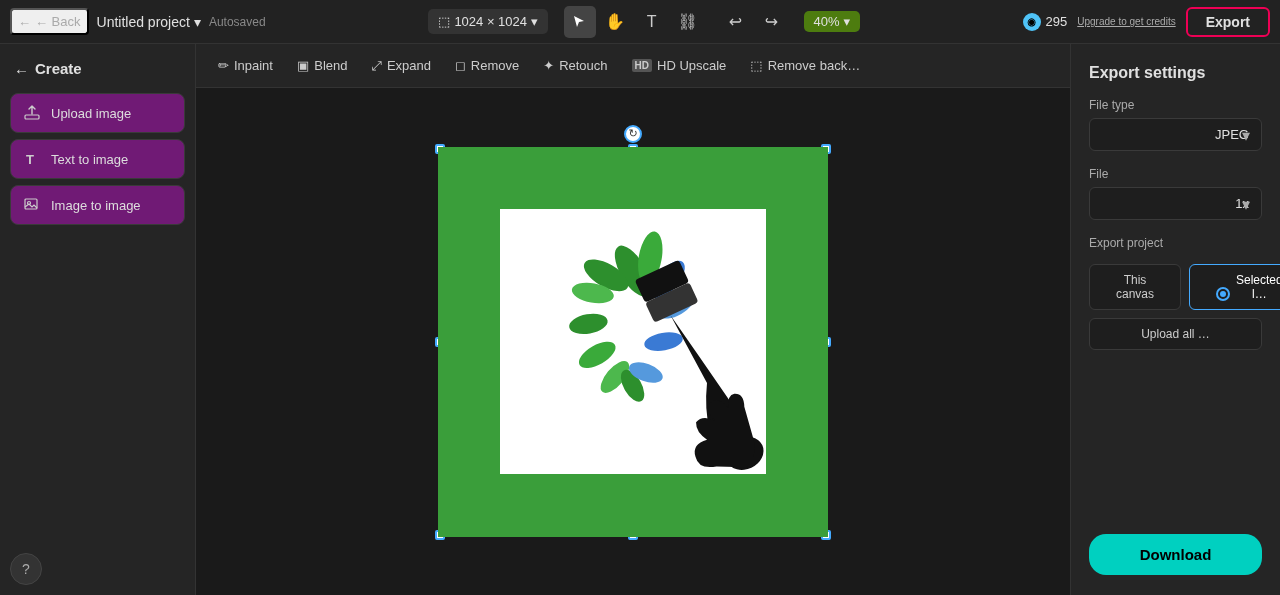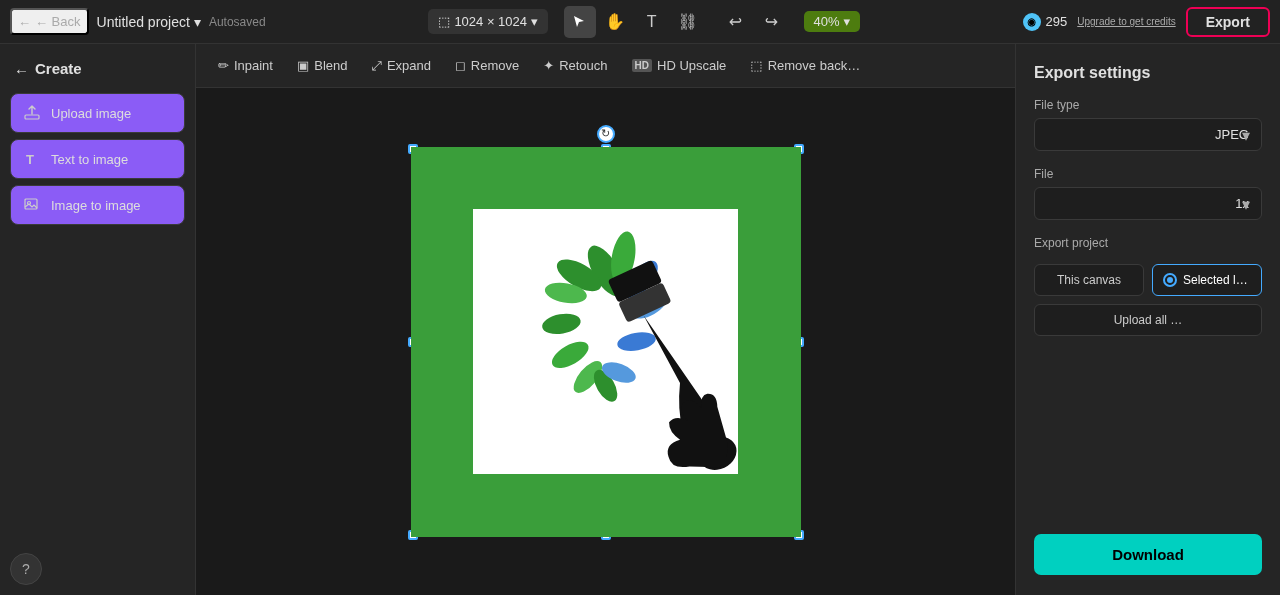--- a/index.html
+++ b/index.html
@@ -174,21 +174,21 @@
       font-weight: 600;
       color: #e0e0e0;
       padding: 6px 4px 10px;
     }
     .sidebar-item {
       display: flex;
       align-items: center;
       gap: 10px;
       padding: 10px 12px;
       border-radius: 8px;
-      background: #8b5cf6;
+      background: #701a75;
       cursor: pointer;
       font-size: 13px;
       color: #ddd;
       border: 1px solid #3a3a3a;
     }
     .sidebar-icon {
       width: 18px;
       height: 18px;
       display: flex;
       align-items: center;
@@ -321,21 +321,21 @@
     }
 
     
     .artwork-svg {
       width: 100%;
       height: 100%;
     }
 
     
     .export-panel {
-      width: 265px;
+      width: 210px;
       background: #252525;
       border-left: 1px solid #333;
       padding: 20px 18px;
       display: flex;
       flex-direction: column;
       gap: 16px;
       flex-shrink: 0;
     }
     .export-title {
       font-size: 16px;
@@ -377,21 +377,21 @@
       display: flex;
       flex-direction: column;
       gap: 8px;
     }
     .option-btn-row {
       display: flex;
       gap: 8px;
     }
     .option-btn {
       flex: 1;
-      padding: 8px 10px;
+      padding: 8px 26px;
       background: #1e1e1e;
       border: 1px solid #3a3a3a;
       border-radius: 6px;
       color: #ccc;
       font-size: 12px;
       cursor: pointer;
       text-align: center;
     }
     .option-btn.selected {
       border-color: #4af;
@@ -416,21 +416,21 @@
       height: 6px;
       background: #4af;
       border-radius: 50%;
     }
     .download-btn {
       background: #00d0c0;
       color: #000;
       font-weight: 700;
       font-size: 15px;
       border: none;
-      border-radius: 7px;
+      border-radius: 17px;
       padding: 12px;
       cursor: pointer;
       text-align: center;
       margin-top: auto;
     }
   </style>
 </head>
 <body>
 
 <div class="topbar">

